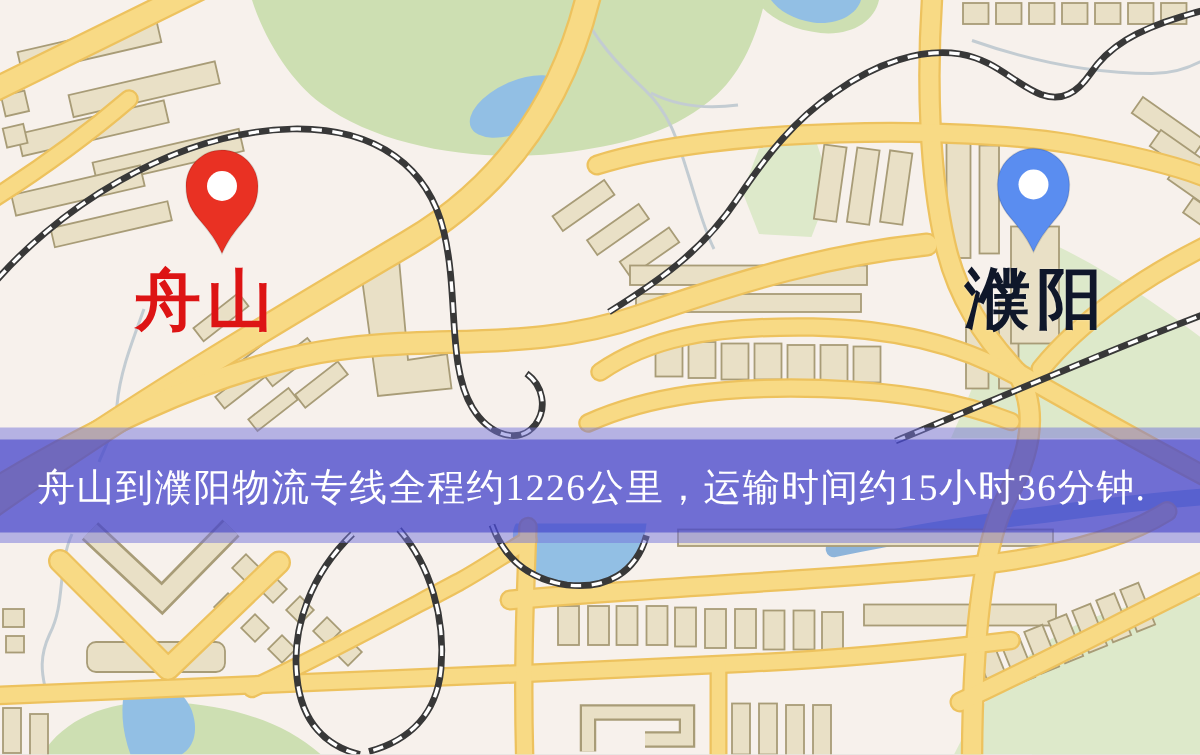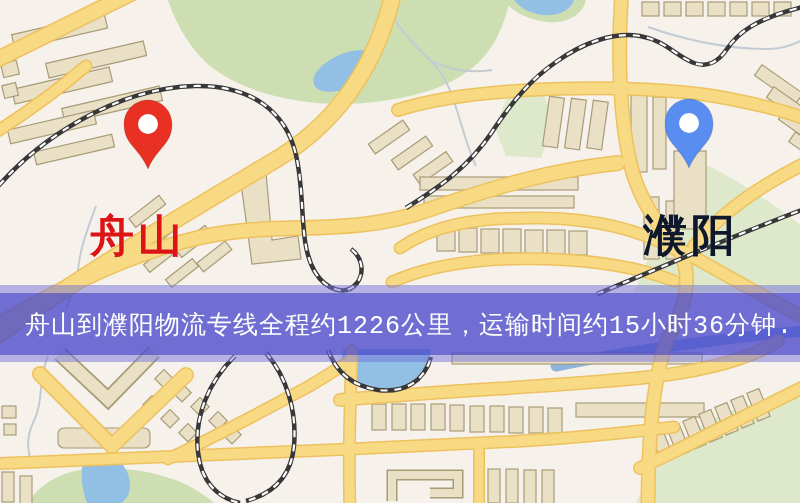--- a/index.html
+++ b/index.html
@@ -6,21 +6,20 @@
   .stage{
     position:relative;width:800px;height:503px;overflow:hidden;
     font-family:"Liberation Serif","DejaVu Serif",serif;
     background:#f7f1ec;
   }
   .stage svg{position:absolute;left:0;top:0;z-index:0;display:block;}
   .map-label{
     position:absolute;z-index:1;line-height:1;white-space:nowrap;
     font-weight:600;font-size:44px;letter-spacing:4px;
     text-shadow:0 0 2px rgba(255,255,255,.35);
-    margin-top:36px;
   }
   .origin-label{left:90px;top:179px;}
   .dest-label{left:643px;top:178px;}
   .banner{position:absolute;z-index:2;left:0;top:285px;width:800px;height:77px;}
   .banner-inner{position:absolute;left:0;top:8px;width:800px;height:62px;}
   .banner-text{
     position:absolute;left:25px;top:13px;width:775px;height:52px;
     display:flex;align-items:center;
     font-size:25px;letter-spacing:1px;white-space:nowrap;
   }
@@ -240,18 +239,18 @@
     </g>
     <g transform="translate(689,168)">
       <path d="M0,0 C-4,-9 -8,-14 -13,-20 C-20,-28 -24,-34 -24,-45 C-24,-58.3 -13.3,-69 0,-69 C13.3,-69 24,-58.3 24,-45 C24,-34 20,-28 13,-20 C8,-14 4,-9 0,0 Z" stroke="rgba(0,0,0,0.12)" stroke-width="1" fill="#5a8df0"></path>
       <circle cx="0" cy="-45" r="10" fill="#ffffff"></circle>
     </g>
   </svg>
 
   <div class="map-label origin-label" style="color: rgb(221, 20, 20);">舟山</div>
   <div class="map-label dest-label" style="color: #0f172a;">濮阳</div>
 
-  <div class="banner" style="background-color: rgba(115, 115, 218, 0.5); font-family: Liberation Mono, monospace;">
+  <div class="banner" style="background-color: rgba(115, 115, 218, 0.5);">
     <div class="banner-inner" style="background-color: rgba(54, 54, 198, 0.55);"></div>
     <div class="banner-text" style="color: rgb(255, 255, 255);">舟山到濮阳物流专线全程约1226公里，运输时间约15小时36分钟.</div>
   </div>
 
 </div>
 
 </body></html>

